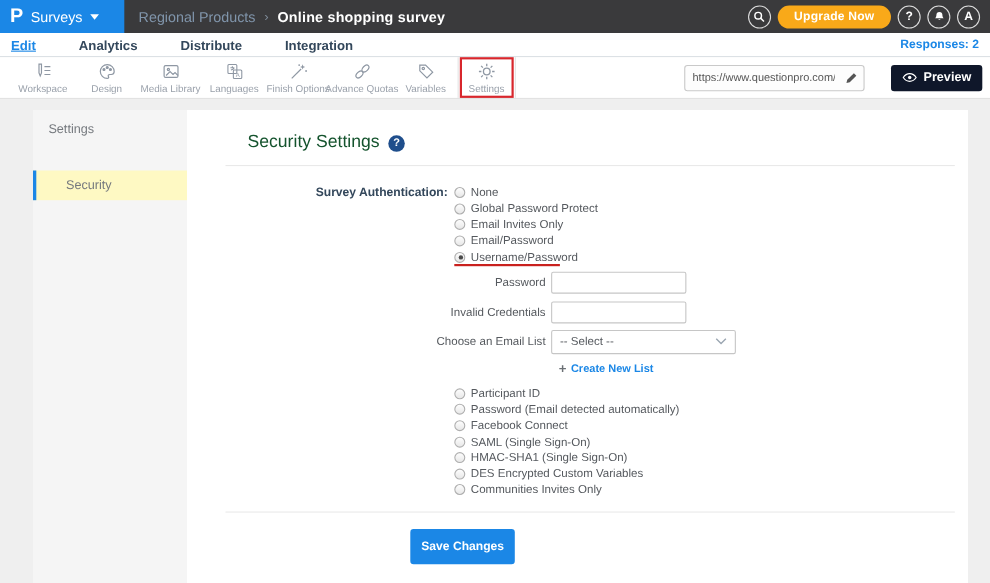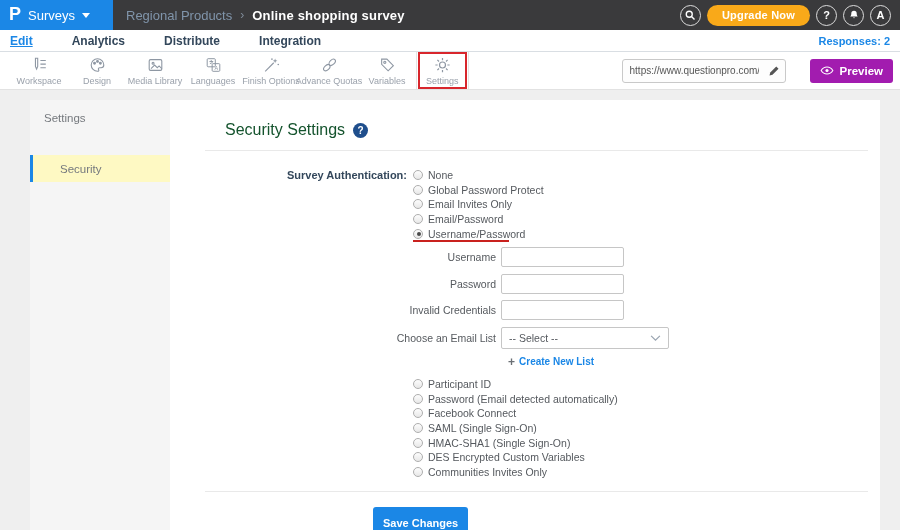--- a/index.html
+++ b/index.html
@@ -31,21 +31,21 @@
   .toolbar { height:38px; background:#fff; border-bottom:1px solid #e2e2e2; display:flex; align-items:center; padding-left:10px; }
   .tool-item { width:58px; display:flex; flex-direction:column; align-items:center; justify-content:center; gap:2px; color:#8e97a3; cursor:pointer; white-space:nowrap; }
   .tool-item svg { display:block; }
   .tool-label { font-size:9px; color:#9aa1ab; }
   .tool-item.settings-item { width:auto; padding:0 1px; border-left:1px solid #e4e4e4; border-right:1px solid #e4e4e4; align-self:stretch; justify-content:center; }
   .red-box { border:2px solid #d8262c; padding:2px 6px 1px; display:flex; flex-direction:column; align-items:center; gap:2px; }
   .toolbar-right { margin-left:auto; display:flex; align-items:center; gap:24px; padding-right:7px; }
   .url-box { width:164px; height:24px; border:1px solid #c9c9c9; border-radius:3px; background:#fdfdfd; display:flex; align-items:center; overflow:hidden; }
   .url-input { flex:1; min-width:0; border:none; outline:none; background:transparent; font-size:10px; color:#555; padding:0 4px 0 7px; font-family:inherit; }
   .url-edit { width:22px; height:100%; display:flex; align-items:center; justify-content:center; color:#555; cursor:pointer; }
-  .preview-btn { height:24px; background:#a21caf; border-radius:3px; color:#fff; font-size:11.5px; font-weight:bold; display:flex; align-items:center; gap:6px; padding:0 10px; cursor:pointer; }
+  .preview-btn { height:24px; background:#0f172a; border-radius:3px; color:#fff; font-size:11.5px; font-weight:bold; display:flex; align-items:center; gap:6px; padding:0 10px; cursor:pointer; }
 
   
   .content-area { position:absolute; top:90px; left:0; right:0; bottom:0; background:#efefef; }
   .sidebar { position:absolute; left:30px; top:10px; width:140px; bottom:-10px; background:#f5f5f5; padding-top:4px; }
   .side-item { height:27px; display:flex; align-items:center; padding-left:14px; font-size:11.5px; color:#75797e; cursor:pointer; }
   .side-item.active { background:#fef9c3; border-left:3px solid #1b87e6; padding-left:27px;margin-top:24px; }
   .main-panel { position:absolute; left:170px; width:710px; top:10px; bottom:-10px; background:#fff; }
   .title-row { display:flex; align-items:center; gap:8px; margin:21px 0 0 55px; }
   .panel-title { font-size:16px; color:#14532d; }
   .help-badge { width:15px; height:15px; border-radius:50%; background:#1f4e8c; color:#fff; font-size:10px; font-weight:bold; display:flex; align-items:center; justify-content:center; cursor:pointer; }
@@ -237,24 +237,20 @@
             </div>
             <div class="radio-row checked">
               <span class="radio"></span>
               <span class="radio-label">Username/Password</span>
               <span class="red-underline"></span>
             </div>
           </div>
         </div>
 
         <div class="field-row">
-          <span class="field-label">Username</span>
-          <input class="field-input" value="" style="">
-        </div>
-        <div class="field-row">
           <span class="field-label">Password</span>
           <input class="field-input" value="" style="">
         </div>
         <div class="field-row">
           <span class="field-label">Invalid Credentials</span>
           <input class="field-input" value="" style="">
         </div>
         <div class="field-row">
           <span class="field-label">Choose an Email List</span>
           <div class="select-box">

